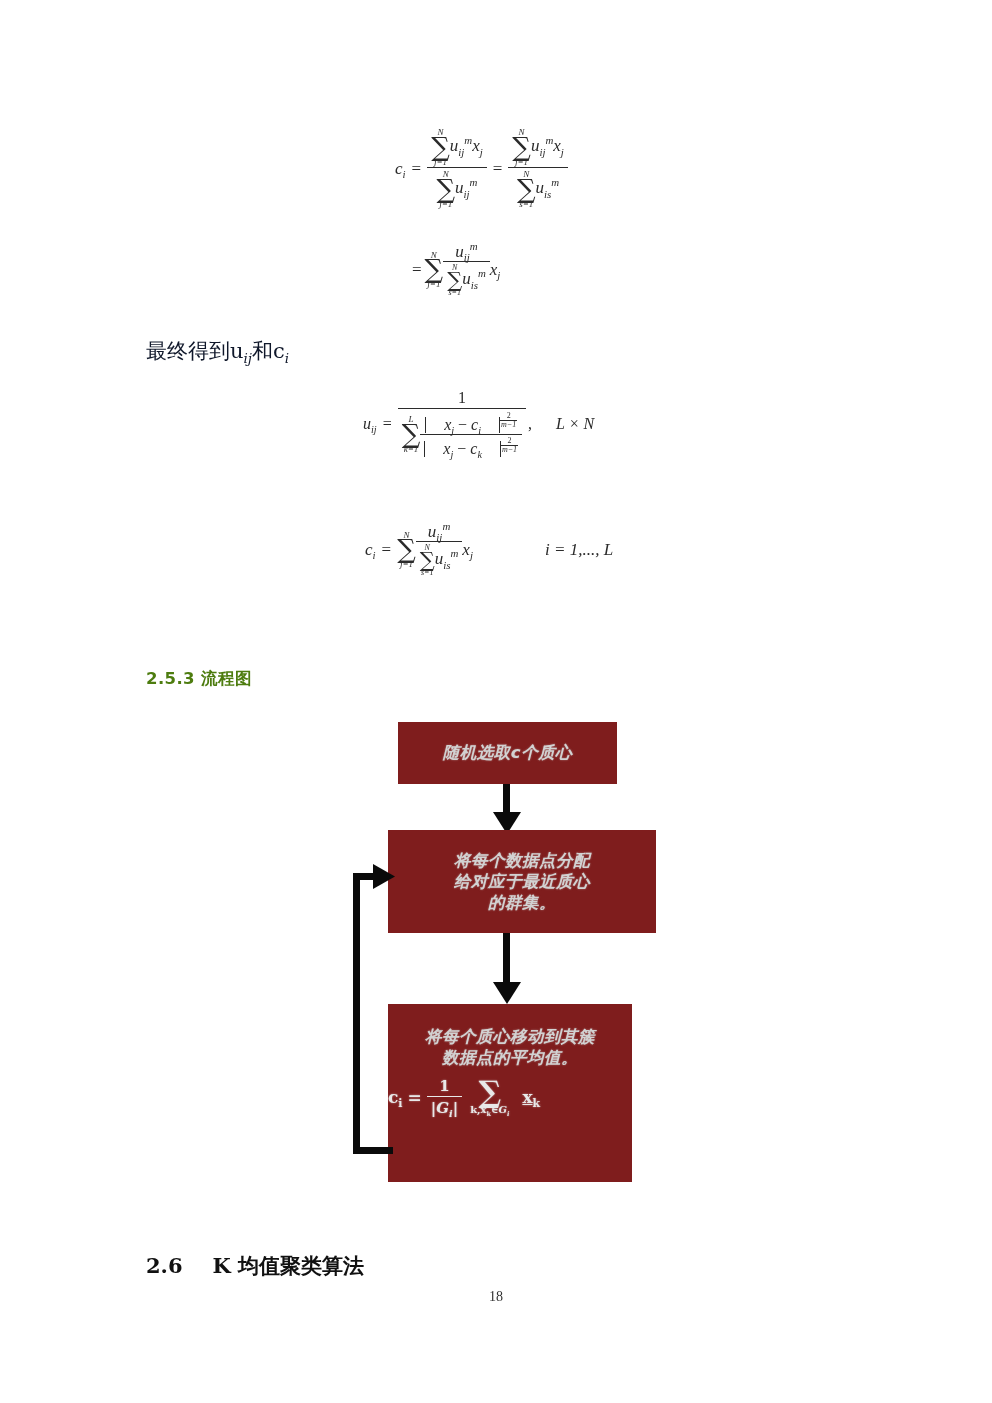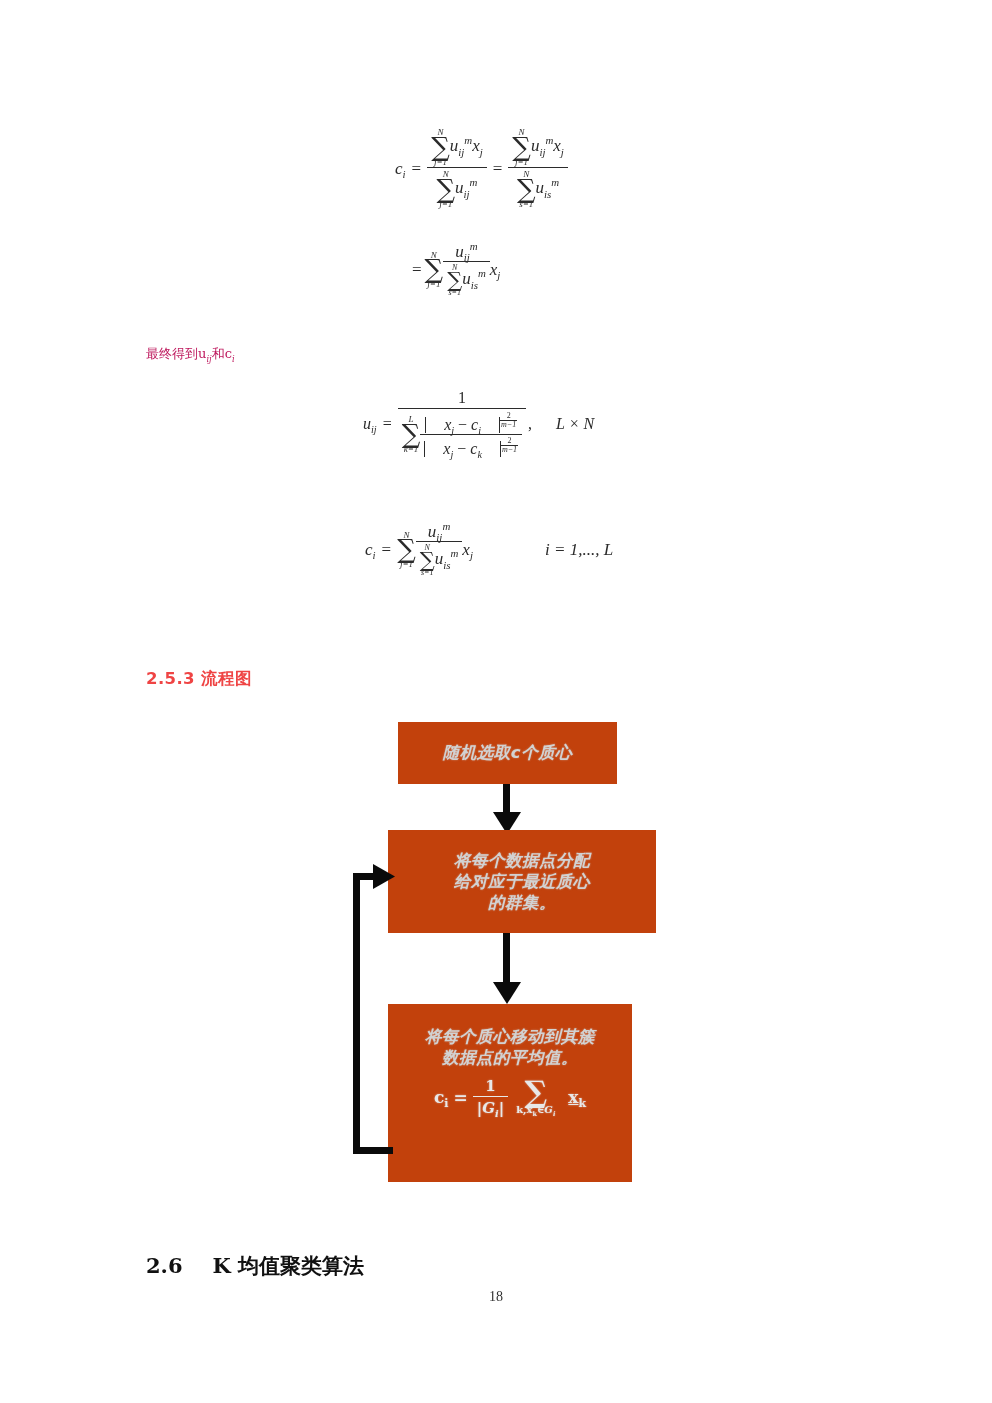--- a/index.html
+++ b/index.html
@@ -87,31 +87,30 @@
     font-size: 8px;
     line-height: 1.05;
   }
   .sfrac .n { display: block; border-bottom: 0.9px solid #2b2b2b; padding: 0 1px; }
   .sfrac .d { display: block; font-style: italic; padding: 0 1px; }
 
   
   .bodytext {
     position: absolute;
     font-family: "DejaVu Serif", "Liberation Serif", serif;
-    font-size: 13px;
-    color: #be185d;
-    white-space: nowrap;
-    margin-top: 8px;
+    font-size: 21px;
+    color: #0f172a;
+    white-space: nowrap;
   }
   .heading-s {
     position: absolute;
     font-family: "DejaVu Sans", "Liberation Sans", sans-serif;
     font-size: 16.5px;
     font-weight: bold;
-    color: #ef4444;
+    color: #4d7c0f;
     letter-spacing: 0.4px;
     white-space: nowrap;
   }
   .heading-b {
     position: absolute;
     font-family: "DejaVu Serif", "Liberation Serif", serif;
     font-size: 21px;
     font-weight: bold;
     color: #111111;
     white-space: nowrap;
@@ -130,25 +129,24 @@
   
   #flowchart {
     position: absolute;
     left: 340px;
     top: 700px;
     width: 320px;
     height: 500px;
   }
   .fc-box {
     position: absolute;
-    background: #c2410c;
+    background: #7f1d1d;
     box-sizing: border-box;
     display: flex;
     flex-direction: column;
-    align-items: center;
     justify-content: center;
     text-align: center;
   }
   .fc-text {
     font-family: "DejaVu Sans", "Liberation Sans", sans-serif;
     font-style: italic;
     font-weight: bold;
     color: #d2d2d2;
     font-size: 16.5px;
     line-height: 1.28;

